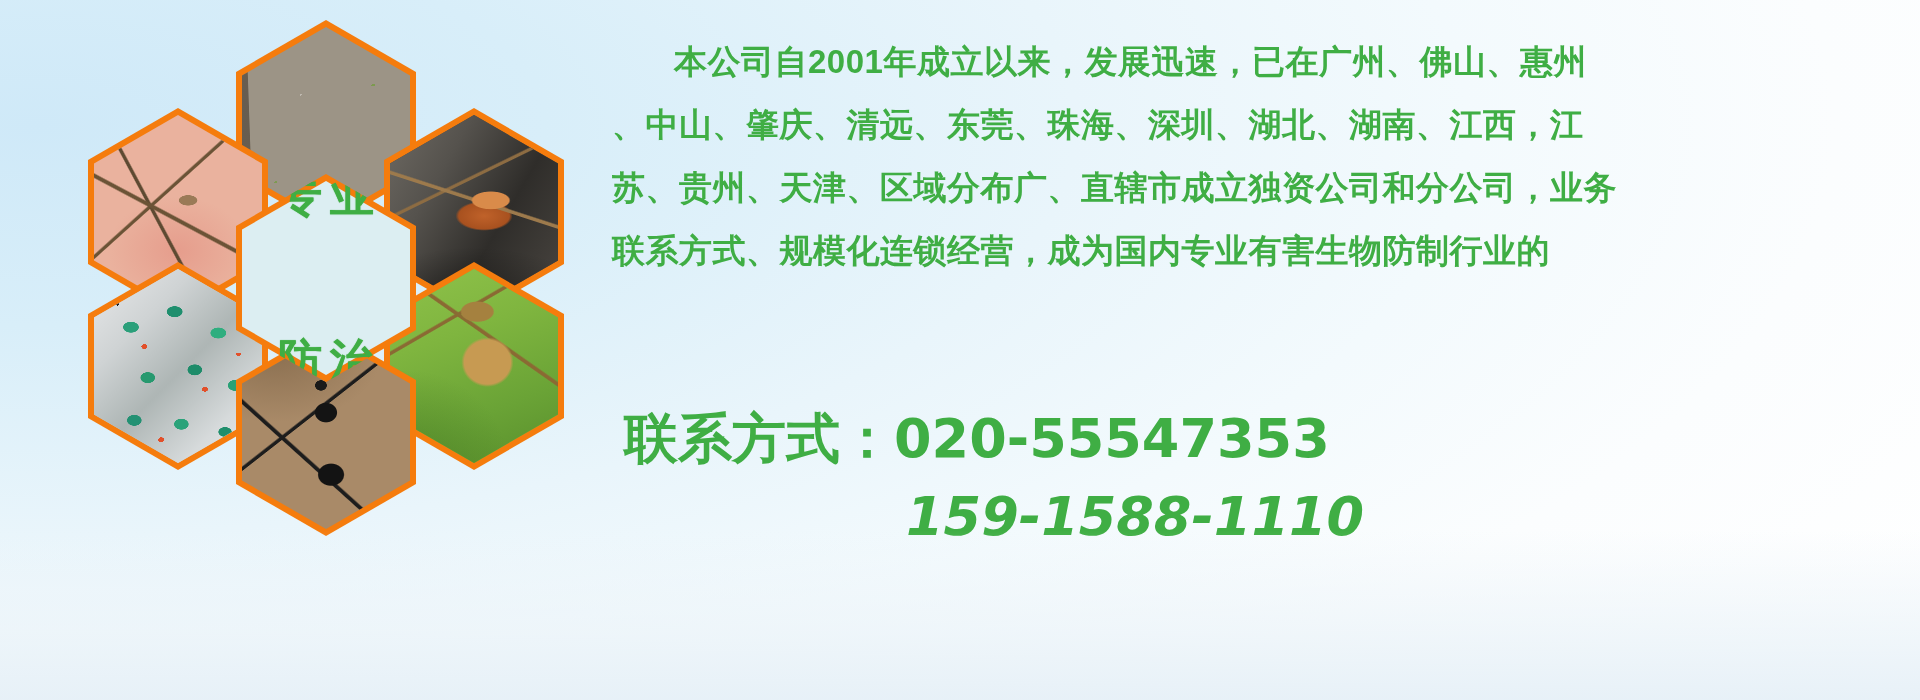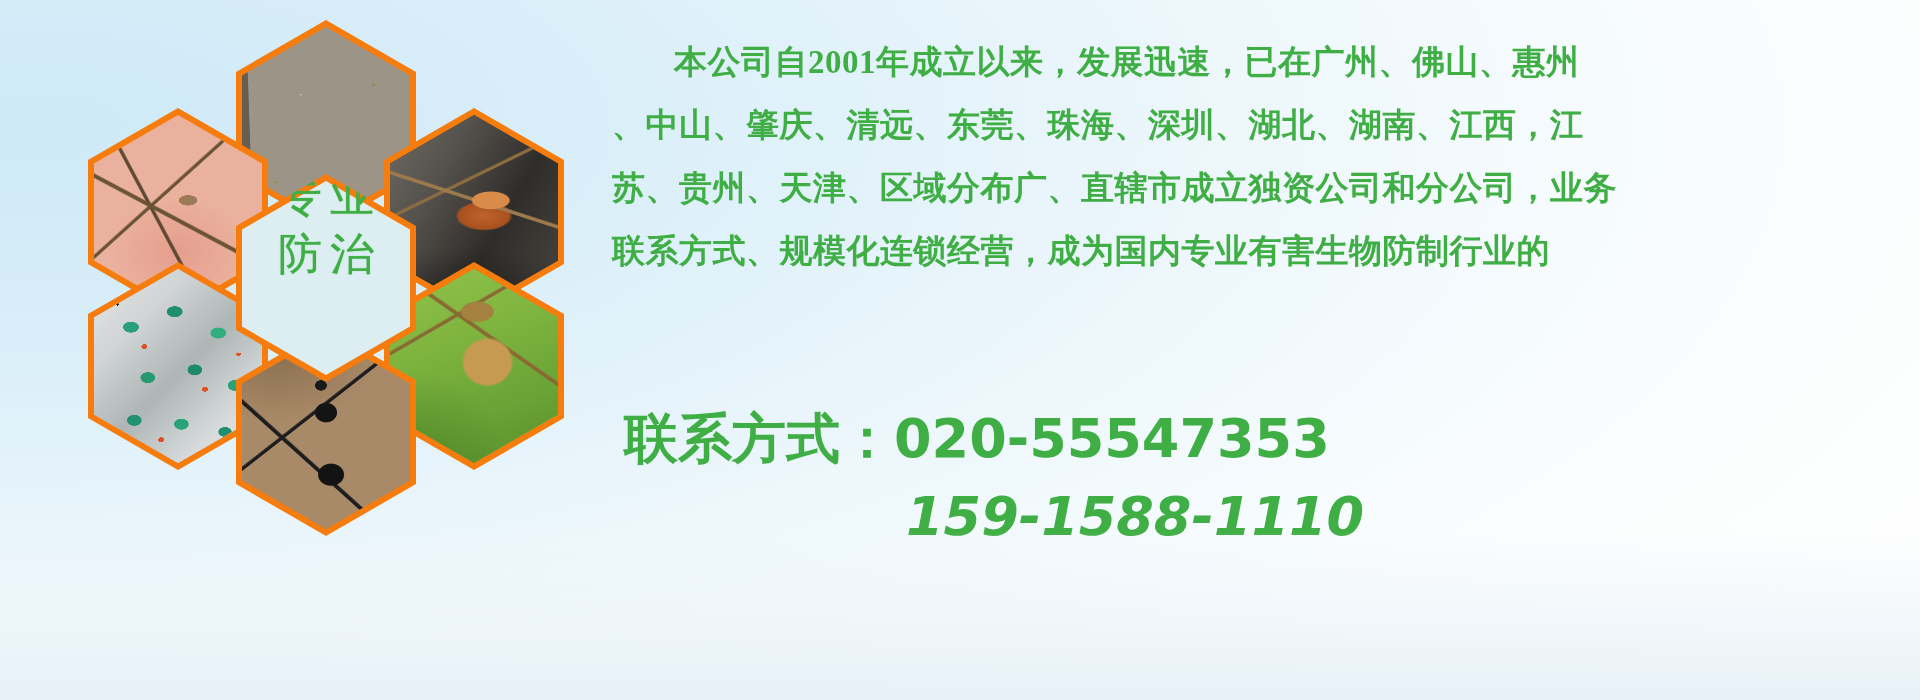--- a/index.html
+++ b/index.html
@@ -43,22 +43,22 @@
   .h-right-up {left:296px; top:100px;}
   .h-center   {left:148px; top:166px;}
   .h-left-dn  {left:0px;   top:254px;}
   .h-right-dn {left:296px; top:254px;}
   .h-bottom   {left:148px; top:320px;}
 
   .h-center{ z-index:5; }
   .h-center .inner{ background:#dceef2; }
   .center-label{
     position:absolute;inset:0;display:flex;flex-direction:column;
-    align-items:center;justify-content:flex-start;gap:14px;
-    color:#3fae44;font-weight:400;font-size:44px;line-height:1;
+    align-items:center;justify-content:space-between;gap:14px;
+    color:#3fae44;font-weight:700;font-size:44px;line-height:1;
     letter-spacing:8px;text-indent:8px;z-index:6;
     font-family:"DejaVu Sans","Liberation Sans",sans-serif;
   }
   .center-label span{display:block;text-shadow:0 0 1px #3fae44;}
 
   
   
   .art-rats{
     background:
       radial-gradient(26px 56px at 44% 48%, #8d96a4 0%, #6f7885 55%, rgba(111,120,133,0) 72%),
@@ -164,21 +164,21 @@
 
   
   #copy{
     position:absolute;left:612px;top:34px;width:1300px;
     color:#3fae44;
   }
   #copy p{
     margin:0 0 7px 0;
     font-size:33px;line-height:56px;font-weight:700;
     letter-spacing:.5px;white-space:nowrap;
-    font-family:Liberation Serif, serif;
+    font-family:Liberation Sans, sans-serif;
   }
   #copy p.first{text-indent:62px;}
 
   #contact{
     position:absolute;left:624px;top:400px;width:1280px;color:#3fae44;
     font-family:"DejaVu Sans","Liberation Sans",sans-serif;
     font-weight:700;
   }
   #contact .line{font-size:54px;line-height:78px;white-space:nowrap;}
   #contact .line2{padding-left:282px;font-style:italic;}

